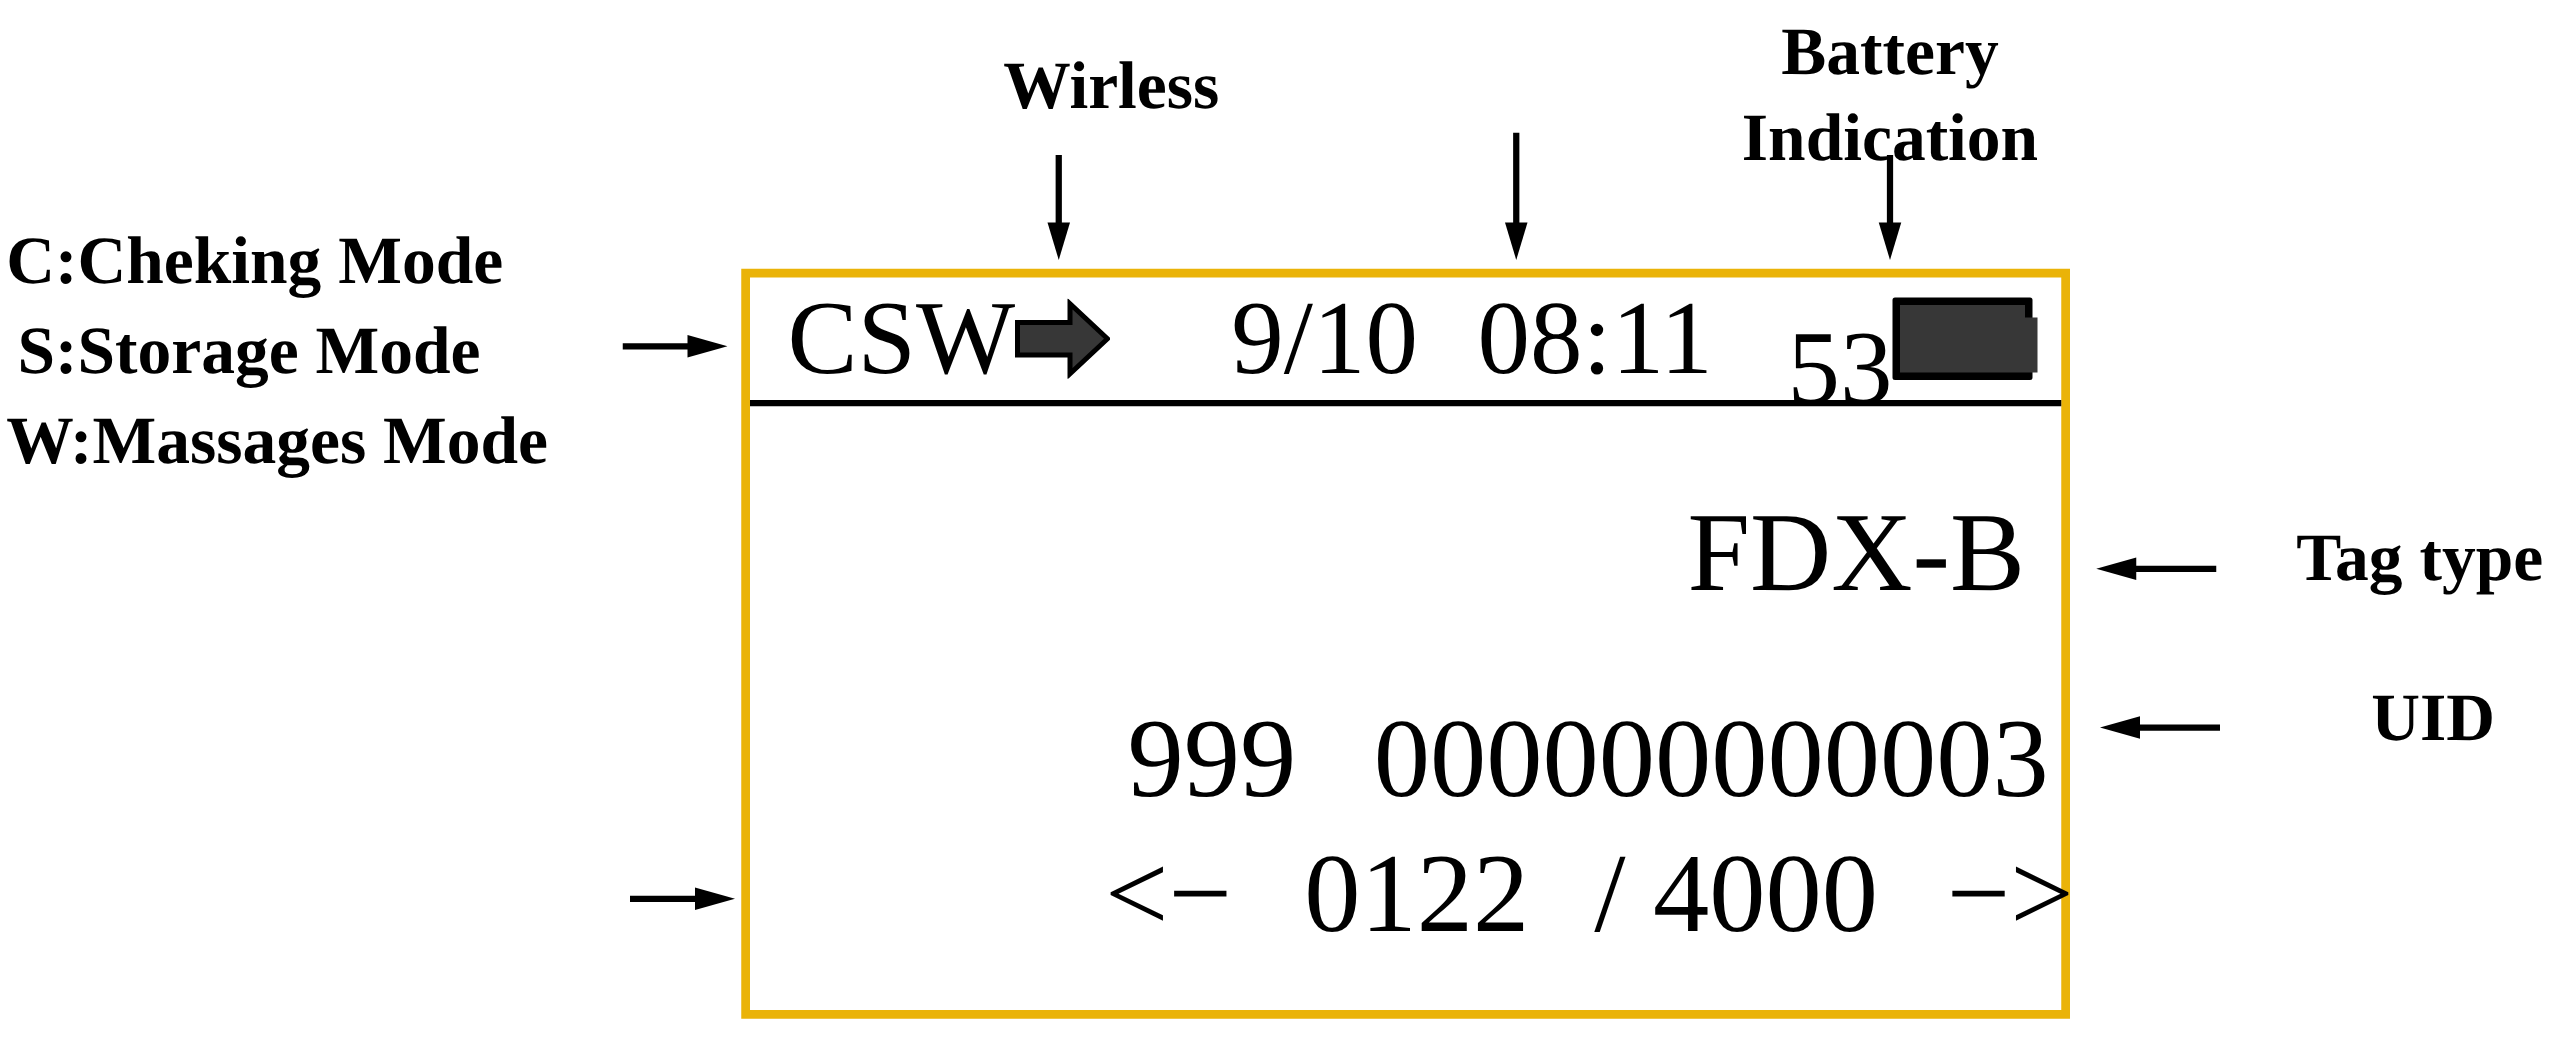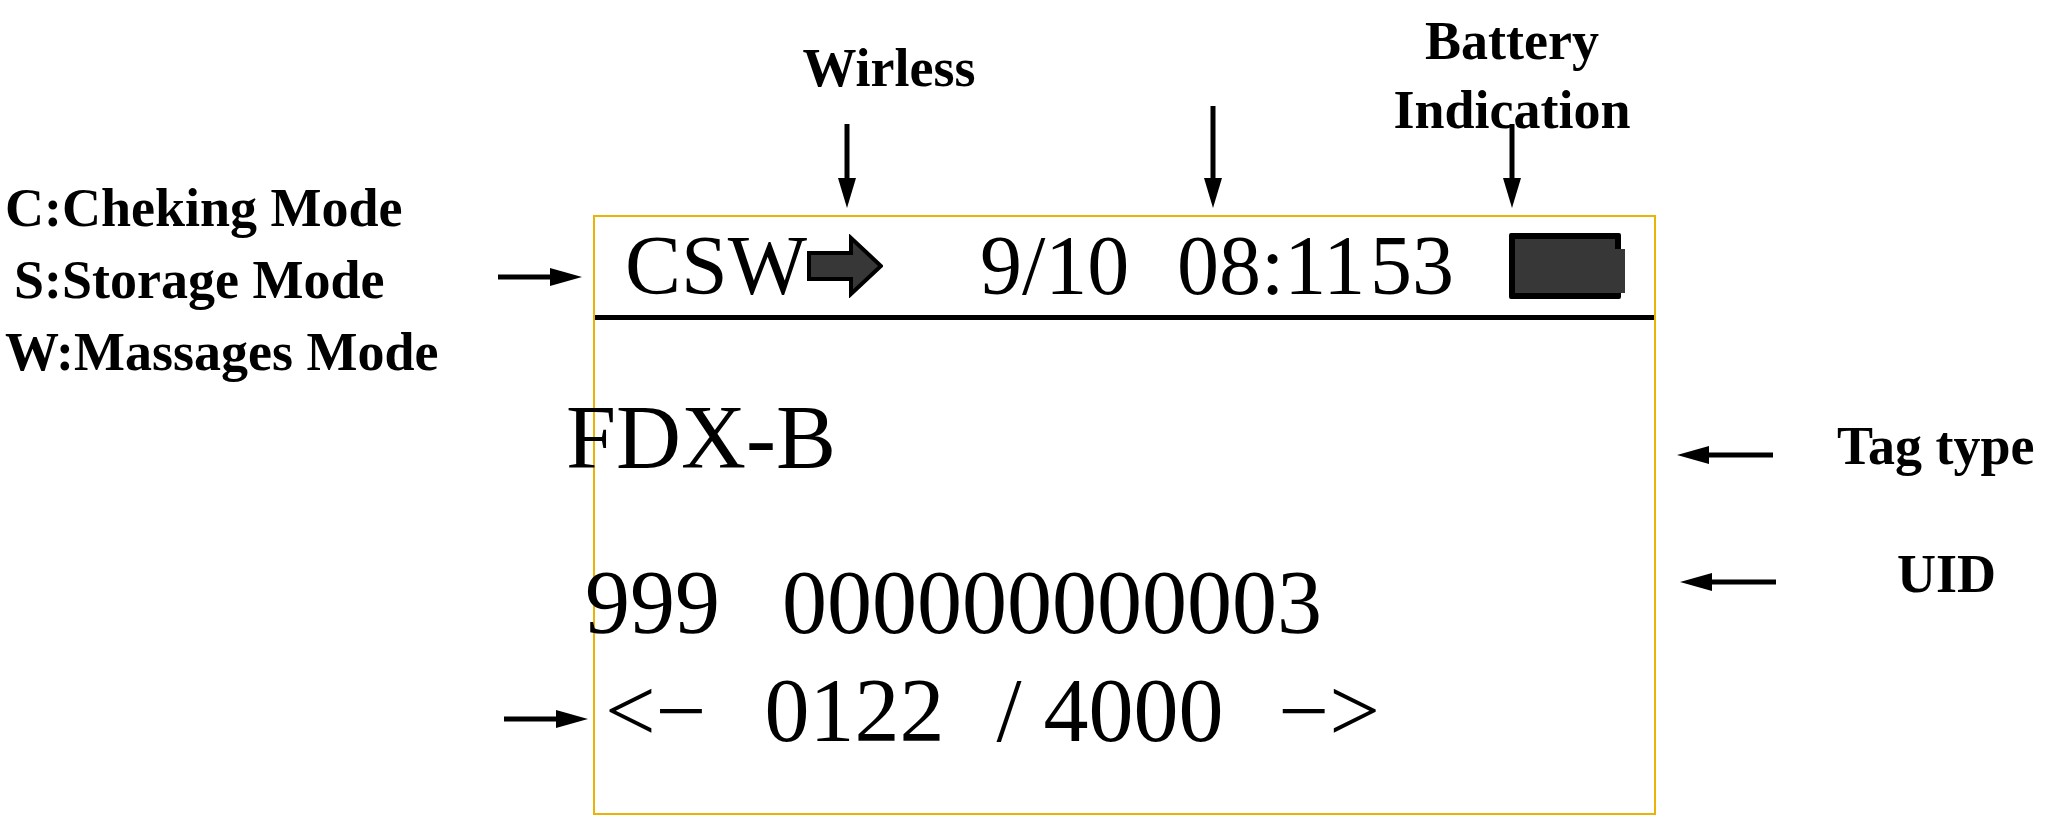--- a/index.html
+++ b/index.html
@@ -12,25 +12,25 @@
   .legend{font-weight:bold;font-size:54px;color:#000;white-space:nowrap;}
   .mode-legend{left:5px;top:172px;line-height:72px;}
   .mode-legend .indent{padding-left:9px;}
   .store-legend{left:26px;top:556px;line-height:66px;}
   .store-legend .l1{padding-left:10px;}
   .store-legend .l2{padding-left:4px;}
   .store-legend .l3{margin-top:8px;}
   .store-legend .l4{padding-left:8px;}
   svg{display:block;}
   
-  .screen{left:593px;top:215px;width:1063px;height:600px;border:2px solid #eab308;
+  .screen{left:593px;top:215px;width:1063px;height:600px;border:7px solid #eab308;
           box-sizing:border-box;background:#ffffff;}
   .statusbar{position:relative;width:100%;height:98px;border-bottom:5px solid #000;box-sizing:content-box;}
   .statusbar .st{position:absolute;font-size:84px;line-height:98px;white-space:nowrap;}
-  .scr-row{position:absolute;left:0;right:0;text-align:left;font-size:90px;line-height:1;white-space:nowrap;}
+  .scr-row{position:absolute;left:0;right:0;text-align:right;font-size:90px;line-height:1;white-space:nowrap;}
   .row-tagtype{top:176px;transform:translateX(-29px);}
   .row-uid{top:309px;transform:translateX(-10px);margin-top:32px;}
   .row-counter{top:449px;transform:translateX(10px);}
   .uid-country{margin-right:62px;}
   .cnt-prev{margin-right:58px;}
   .cnt-stored{margin-right:52px;}
   .cnt-sep{margin-right:22px;}
   .cnt-total{margin-right:55px;}
   
   .battery{left:914px;top:16px;width:112px;height:66px;border:6px solid #000;
@@ -96,21 +96,21 @@
 
     <div class="statusbar">
       <div class="st" style="left:30px;">CSW</div>
 
       <svg class="abs" style="left:212px;top:17px;" width="76" height="64" viewBox="0 0 76 64">
         <polygon points="2,19 44,19 44,4 74,32 44,60 44,45 2,45" fill="#373737" stroke="#000" stroke-width="4" stroke-linejoin="miter"></polygon>
       </svg>
 
       <div class="st" style="left:385px;">9/10</div>
       <div class="st" style="left:582px;">08:11</div>
-      <div class="st" style="left:775px;">53</div>
+      <div class="st" style="left:830px;margin-top:24px;">53</div>
 
       <div class="abs battery">
         <div class="nub"></div>
       </div>
     </div>
 
     <div class="scr-row row-tagtype">FDX-B</div>
 
     <div class="scr-row row-uid">
       <span class="uid-country">999</span><span>000000000003</span>

